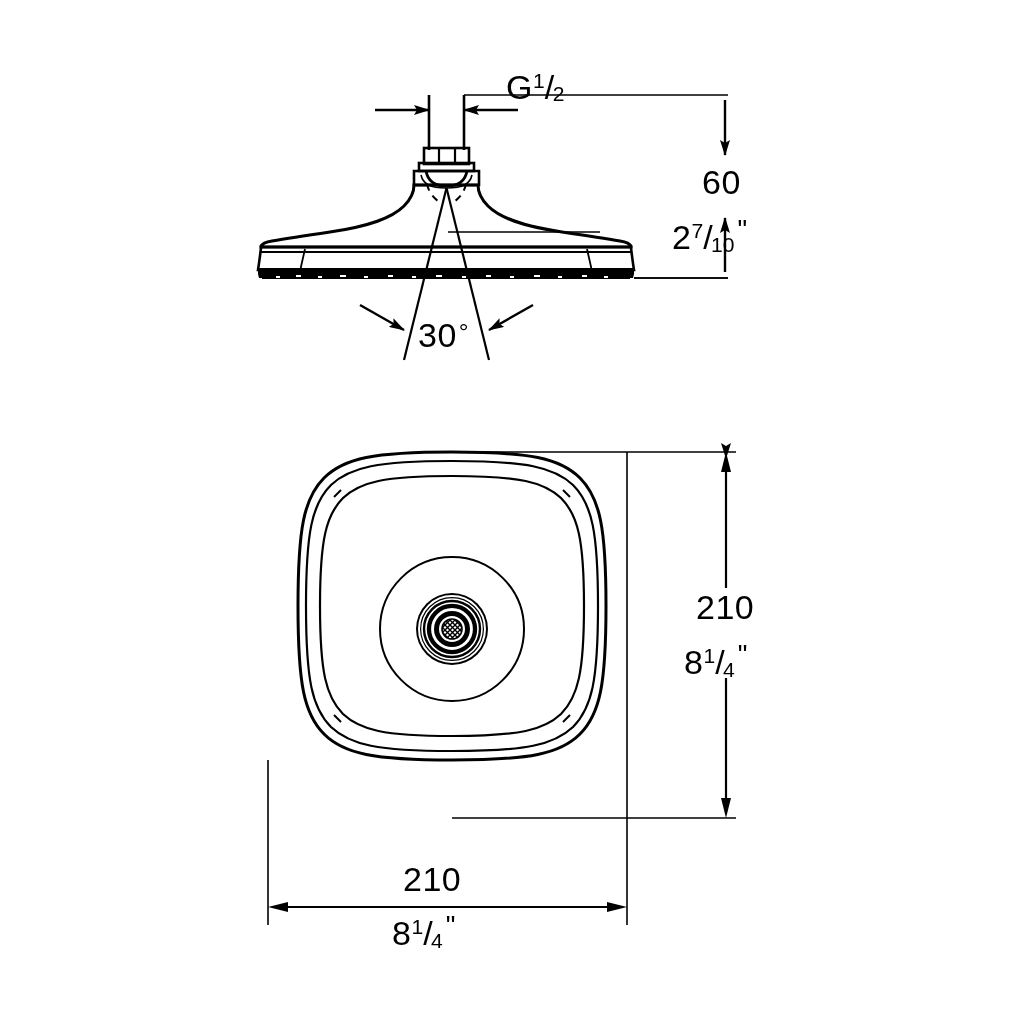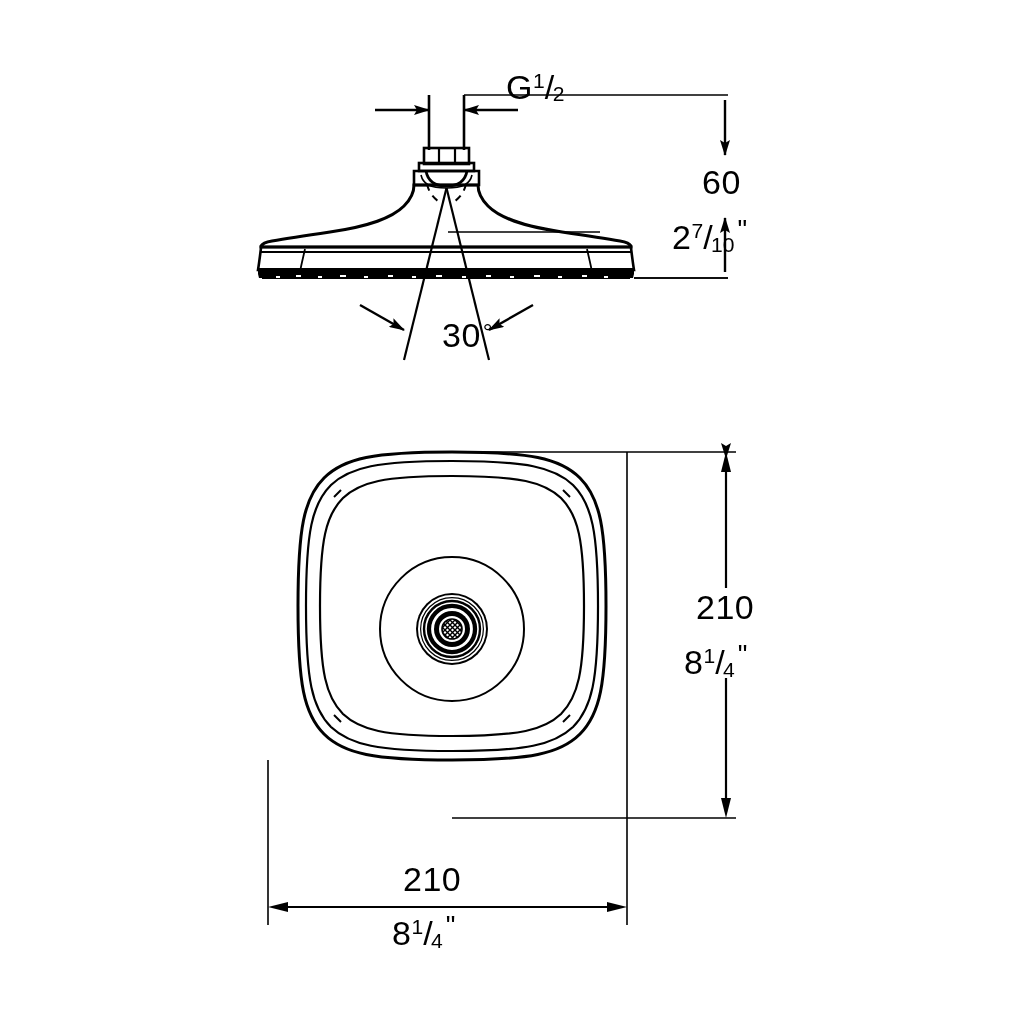--- a/index.html
+++ b/index.html
@@ -274,21 +274,21 @@
   </div>
 
   <div class="dim-text dim-main" style="left:702px; top:165px;">
     <span>60</span>
   </div>
 
   <div class="dim-text dim-main" style="left:672px; top:220px;">
     <span class="whole">2</span><span class="frac"><span class="num">7</span><span class="bar">/</span><span class="den">10</span></span><span class="inchmark">"</span>
   </div>
 
-  <div class="dim-text dim-main" style="left:418px; top:318px;margin-left:24px;">
+  <div class="dim-text dim-main" style="left:418px; top:318px;">
     <span>30</span><span class="deg">°</span>
   </div>
 
   <div class="dim-text dim-main" style="left:696px; top:590px;">
     <span>210</span>
   </div>
 
   <div class="dim-text dim-main" style="left:684px; top:645px;">
     <span class="whole">8</span><span class="frac"><span class="num">1</span><span class="bar">/</span><span class="den">4</span></span><span class="inchmark">"</span>
   </div>

